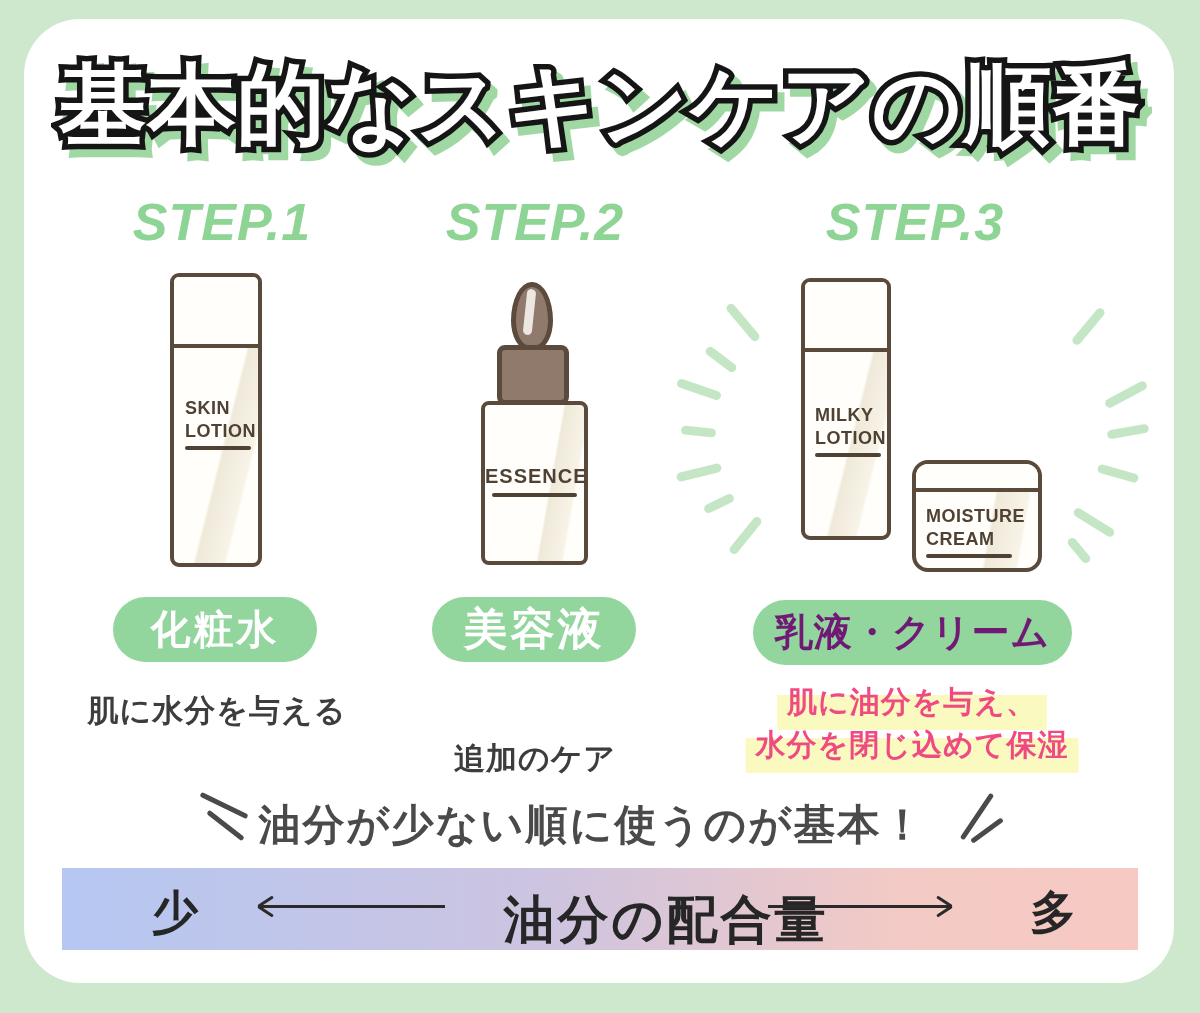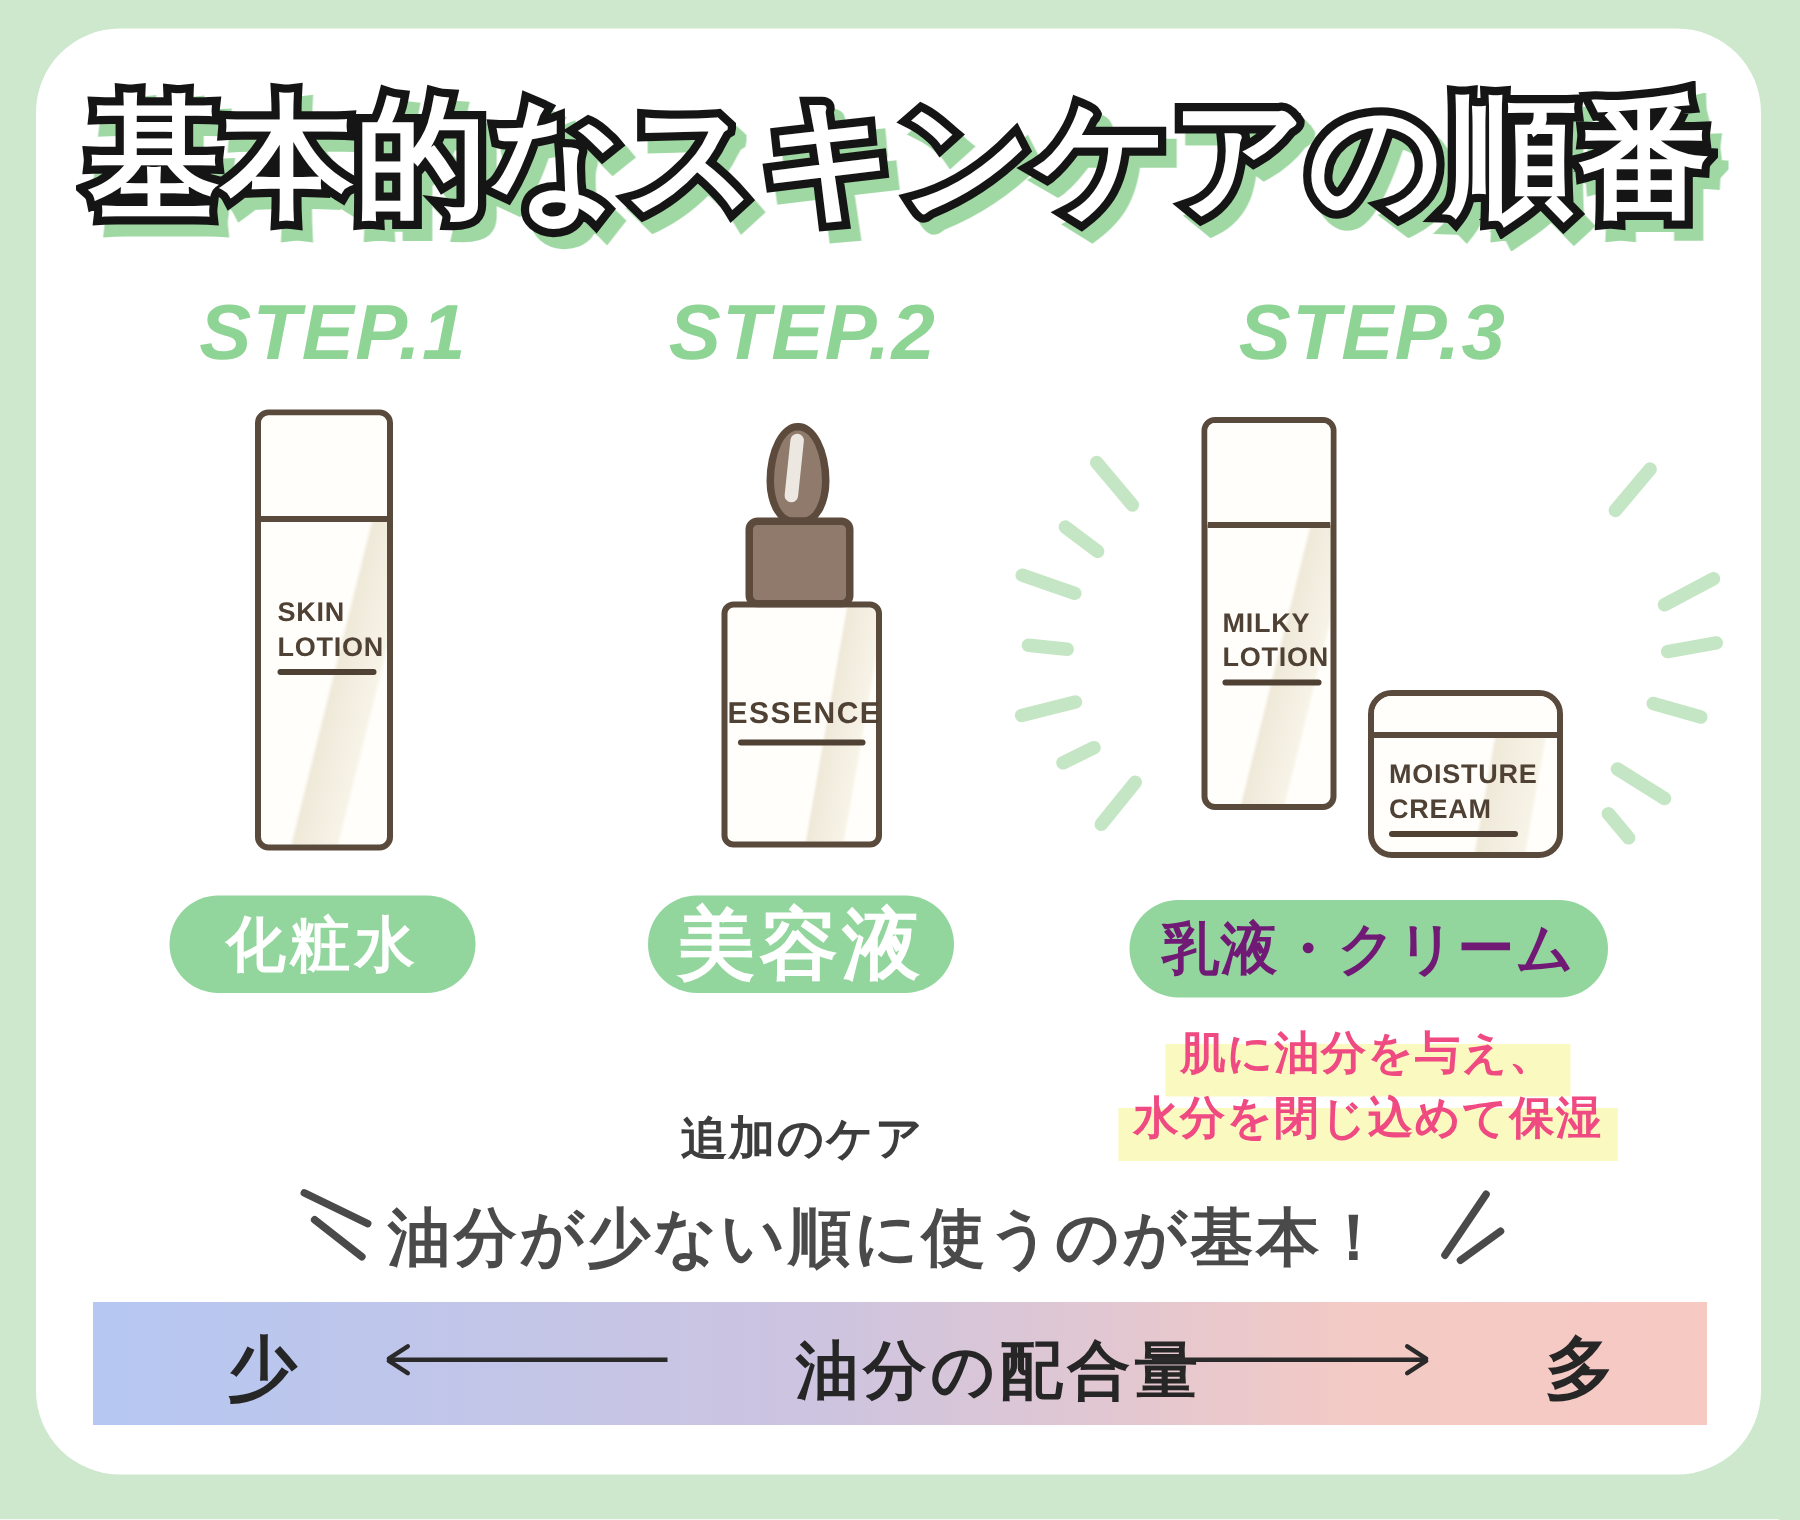--- a/index.html
+++ b/index.html
@@ -68,21 +68,21 @@
   
   .slogan { position:absolute; left:592px; top:797px; transform:translateX(-50%); white-space:nowrap;
             font-weight:700; font-size:42px; color:#4a4a4a; letter-spacing:2px; }
   .slash { position:absolute; height:5px; background:#4a4a4a; border-radius:3px; }
 
   
   .grad-bar { position:absolute; left:62px; top:868px; width:1076px; height:82px;
               background:linear-gradient(90deg,#b5c7f2 0%,#cdc4e0 45%,#f3cac5 78%,#f7c9c3 100%); }
   .bar-label { position:absolute; font-weight:700; color:#262626; white-space:nowrap; }
   .bar-end { font-size:46px; top:14px; transform:translateX(-50%); }
-  .bar-center { font-size:42px; top:18px; left:604px; transform:translateX(-50%); letter-spacing:3px; }
+  .bar-center { font-size:51px; top:18px; left:604px; transform:translateX(-50%); letter-spacing:3px; }
   .arrow-line { position:absolute; top:37px; height:3px; background:#2a2a2a; }
   .ah { position:absolute; width:18px; height:3px; background:#2a2a2a; border-radius:2px; }
 </style>
 </head>
 <body>
 
 <div class="page">
   <div class="card"></div>
 
   <div class="title-wrap">
@@ -141,23 +141,24 @@
   <div>
     <div class="ray" style="left:1066px; top:322px; width:45px; transform:rotate(-50deg);"></div>
     <div class="ray" style="left:1103px; top:390px; width:46px; transform:rotate(-28deg);"></div>
     <div class="ray" style="left:1107px; top:427px; width:42px; transform:rotate(-10deg);"></div>
     <div class="ray" style="left:1097px; top:469px; width:42px; transform:rotate(16deg);"></div>
     <div class="ray" style="left:1071px; top:518px; width:46px; transform:rotate(32deg);"></div>
     <div class="ray" style="left:1064px; top:546px; width:30px; transform:rotate(50deg);"></div>
   </div>
 
   <div class="tag-pill" style="left:113px; top:597px; width:204px; height:65px; font-size:40px; letter-spacing:3px;">化粧水</div>
-  <div class="tag-pill" style="left:432px; top:597px; width:204px; height:65px; font-size:52px; letter-spacing:3px;">美容液</div>
+  <div class="tag-pill" style="left:432px; top:597px; width:204px; height:65px; font-size:44px; letter-spacing:3px;">美容液</div>
   <div class="tag-pill yellow-text" style="left:753px; top:600px; width:319px; height:65px; font-size:38px; letter-spacing:1px;">乳液・クリーム</div>
 
+  <div class="desc" style="left:217px; top:690px;">肌に水分を与える</div>
   <div class="desc" style="left:535px; top:738px;">追加のケア</div>
   <div class="desc-pink" style="left:912px; top:682px;">
     <span class="hl">肌に油分を与え、</span>
   </div>
   <div class="desc-pink" style="left:912px; top:725px;">
     <span class="hl">水分を閉じ込めて保湿</span>
   </div>
 
   <div class="slogan">油分が少ない順に使うのが基本！</div>
   <div class="slash" style="left:198px; top:803px; width:52px; transform:rotate(26deg);"></div>

